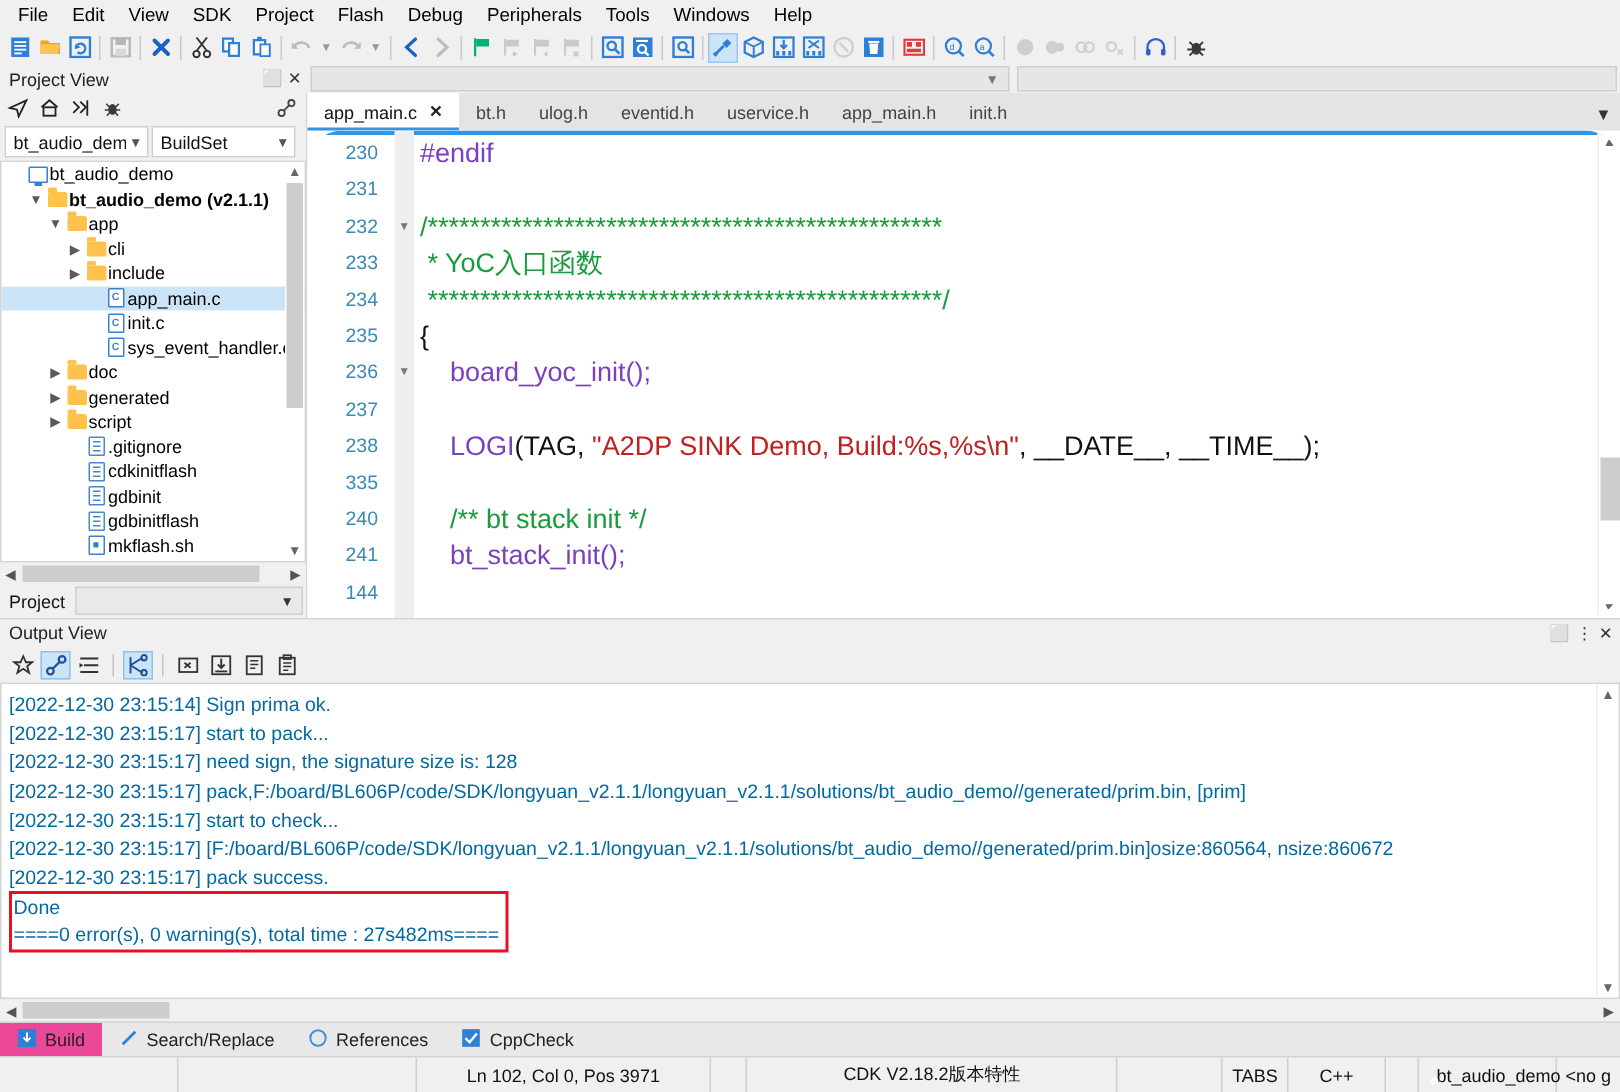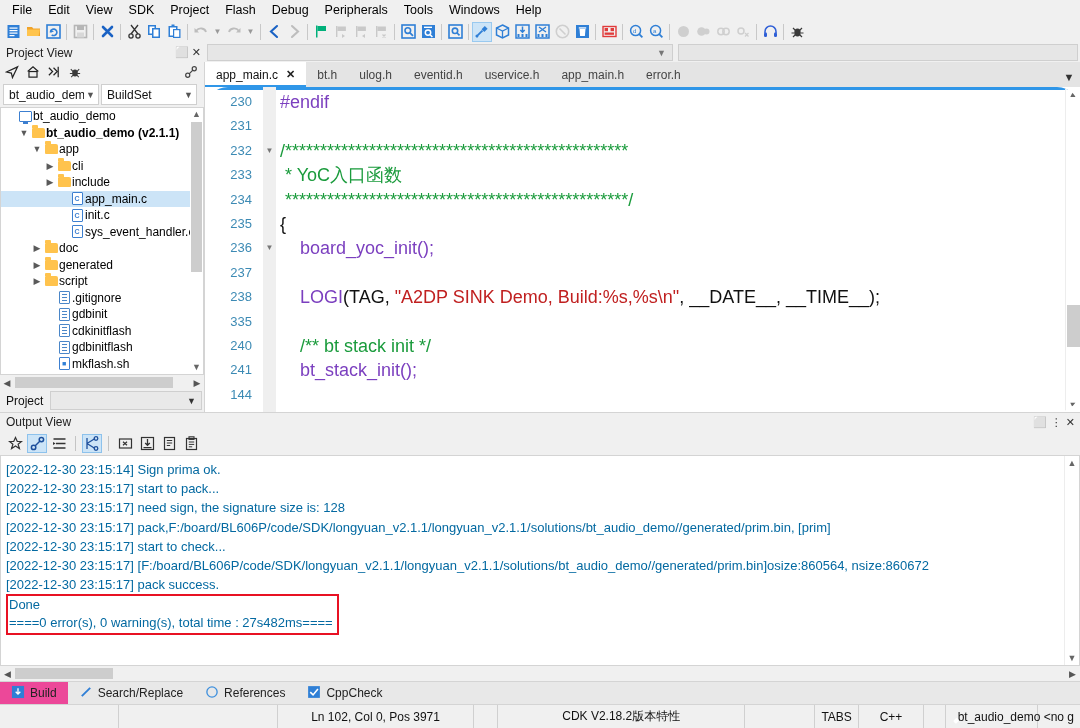--- a/index.html
+++ b/index.html
@@ -610,29 +610,29 @@
                 <span class="dfile"></span>
               </span>
               <span class="lbl">.gitignore</span>
             </div>
             <div class="tnode">
               <span style="width:43px"></span>
               <span class="arrow"></span>
               <span class="ico">
                 <span class="dfile"></span>
               </span>
-              <span class="lbl">gdbinit</span>
+              <span class="lbl">cdkinitflash</span>
             </div>
             <div class="tnode">
               <span style="width:43px"></span>
               <span class="arrow"></span>
               <span class="ico">
                 <span class="dfile"></span>
               </span>
-              <span class="lbl">cdkinitflash</span>
+              <span class="lbl">gdbinit</span>
             </div>
             <div class="tnode">
               <span style="width:43px"></span>
               <span class="arrow"></span>
               <span class="ico">
                 <span class="dfile"></span>
               </span>
               <span class="lbl">gdbinitflash</span>
             </div>
             <div class="tnode">
@@ -691,21 +691,21 @@
             <div class="tab">
               <span>eventid.h</span>
             </div>
             <div class="tab">
               <span>uservice.h</span>
             </div>
             <div class="tab">
               <span>app_main.h</span>
             </div>
             <div class="tab">
-              <span>error.h</span>
+              <span>init.h</span>
             </div>
           </div>
         <div class="tabcaret">▼</div>
       </div>
 
       <div class="codearea">
         <div class="topbluebar"></div>
         <div class="gutter" id="gutter">
             <div class="ln">230</div>
             <div class="ln">231</div>

